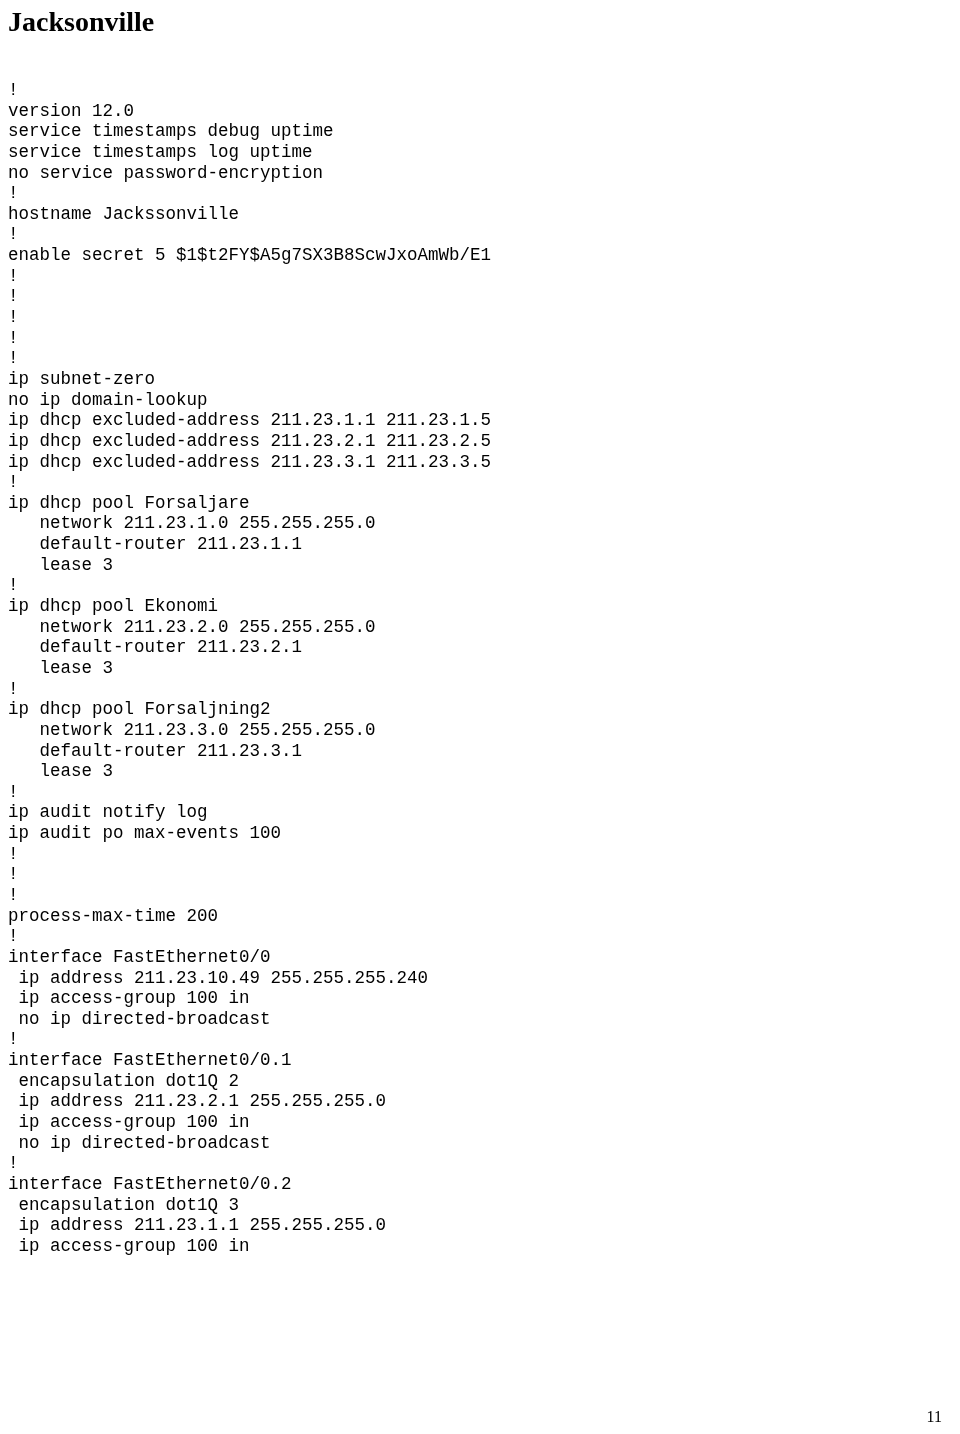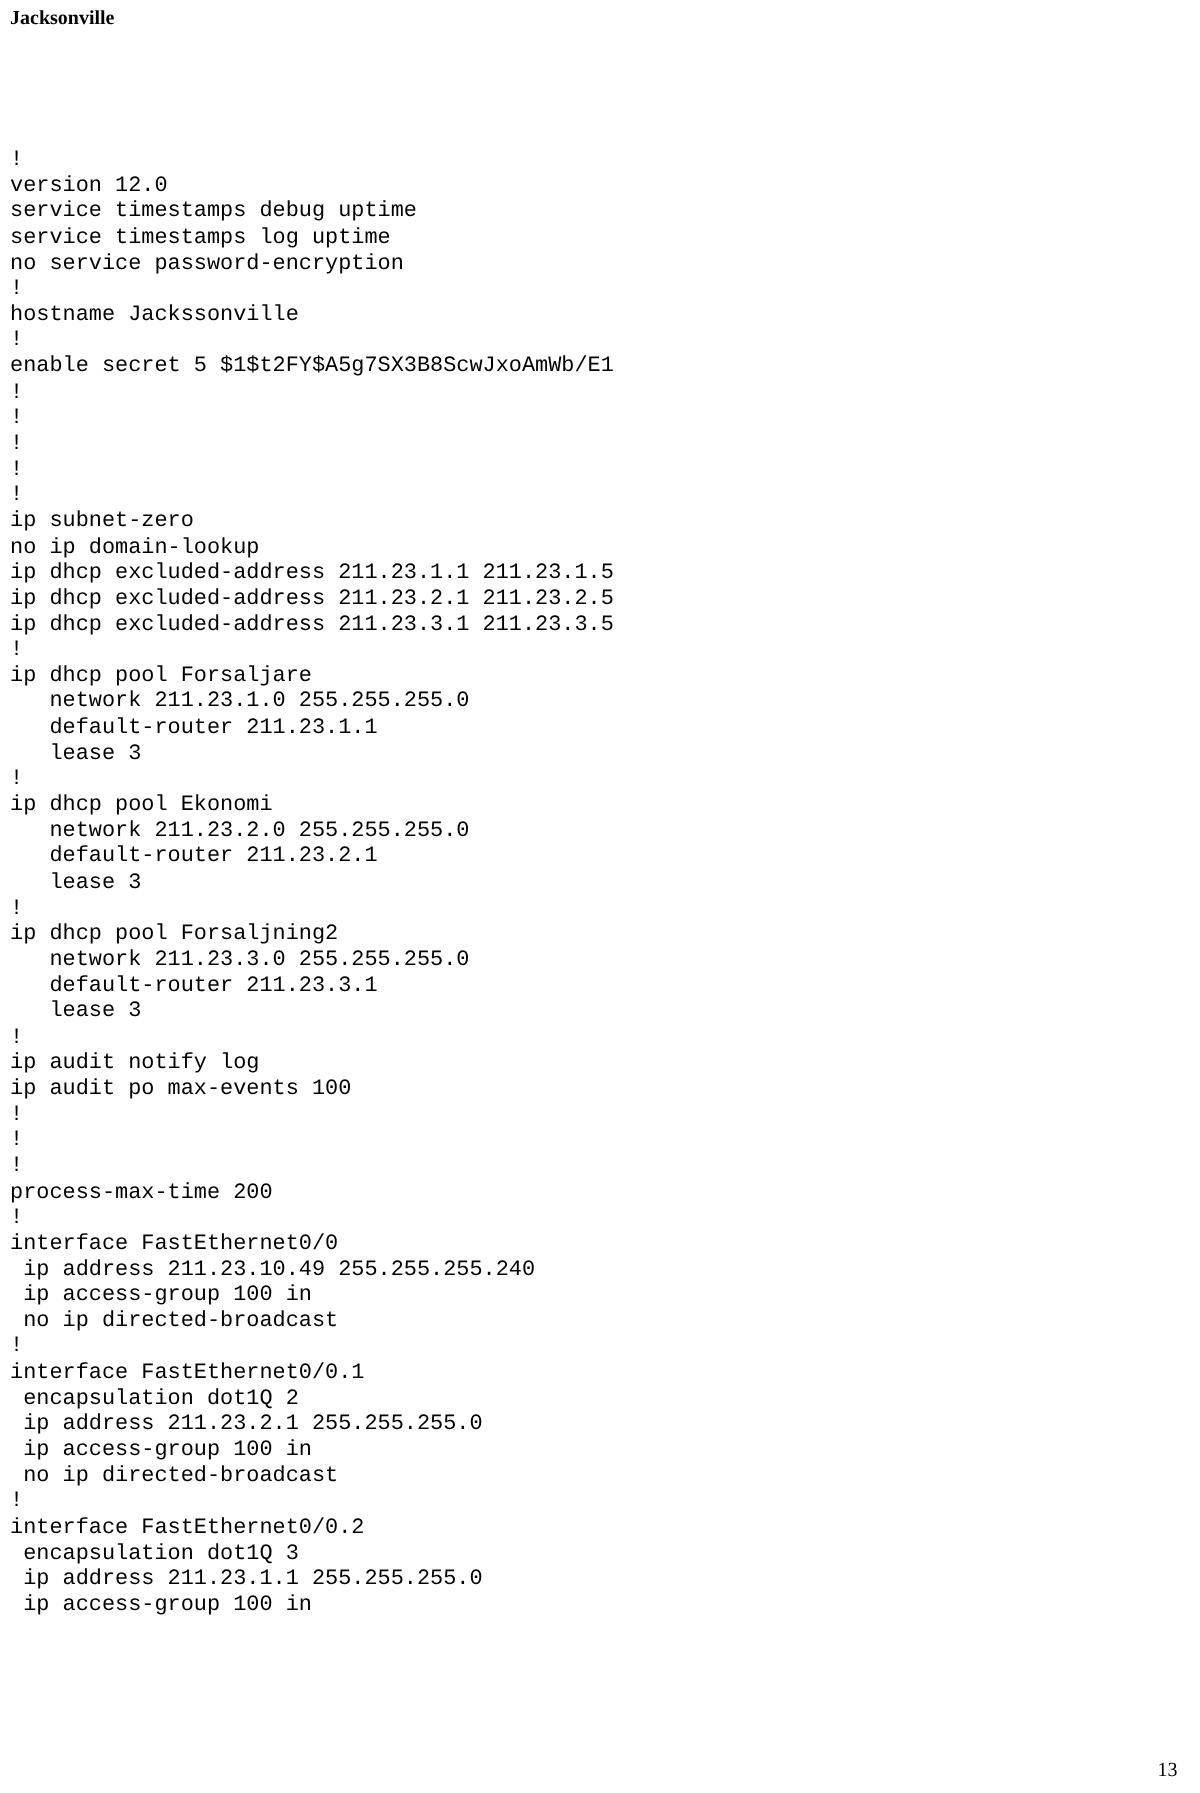--- a/index.html
+++ b/index.html
@@ -11,22 +11,22 @@
       width: 960px;
     }
     .page {
       box-sizing: border-box;
       padding: 6px 8px 0 8px;
       position: relative;
       min-height: 1434px;
     }
     .title {
       font-weight: bold;
-      font-size: 16px;
-      margin-bottom: 94px;
+      font-size: 28px;
+      margin-bottom: 42px;
       margin-top: 0;
     }
     pre.config {
       font-family: "Courier New", Courier, monospace;
       font-size: 17.5px;
       line-height: 1.18;
       white-space: pre;
       margin: 0;
     }
     .page-number {
@@ -92,14 +92,14 @@
 interface FastEthernet0/0.1
  encapsulation dot1Q 2
  ip address 211.23.2.1 255.255.255.0
  ip access-group 100 in
  no ip directed-broadcast
 !
 interface FastEthernet0/0.2
  encapsulation dot1Q 3
  ip address 211.23.1.1 255.255.255.0
  ip access-group 100 in</pre>
-  <div class="page-number">13</div>
+  <div class="page-number">11</div>
 </div>
 
 </body></html>

